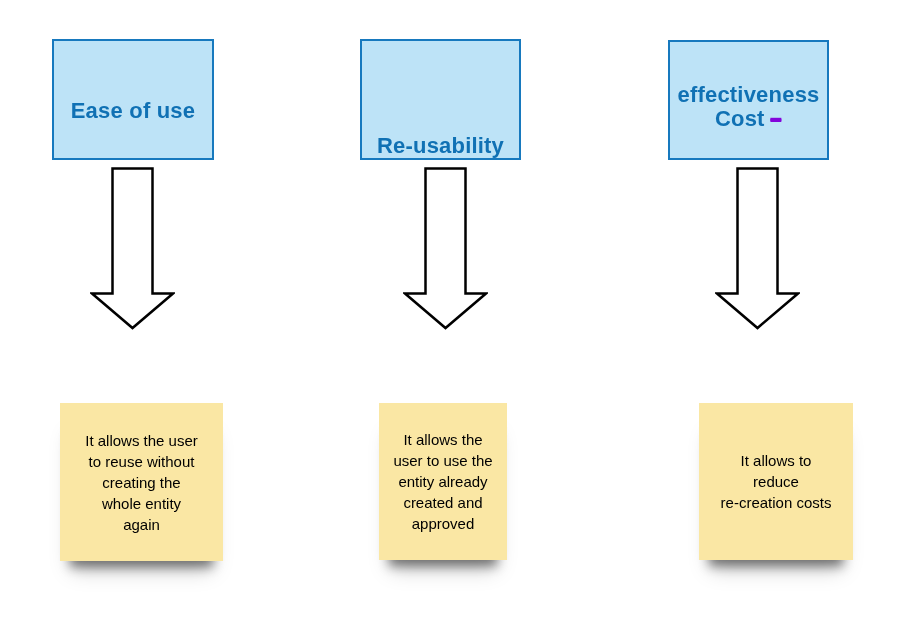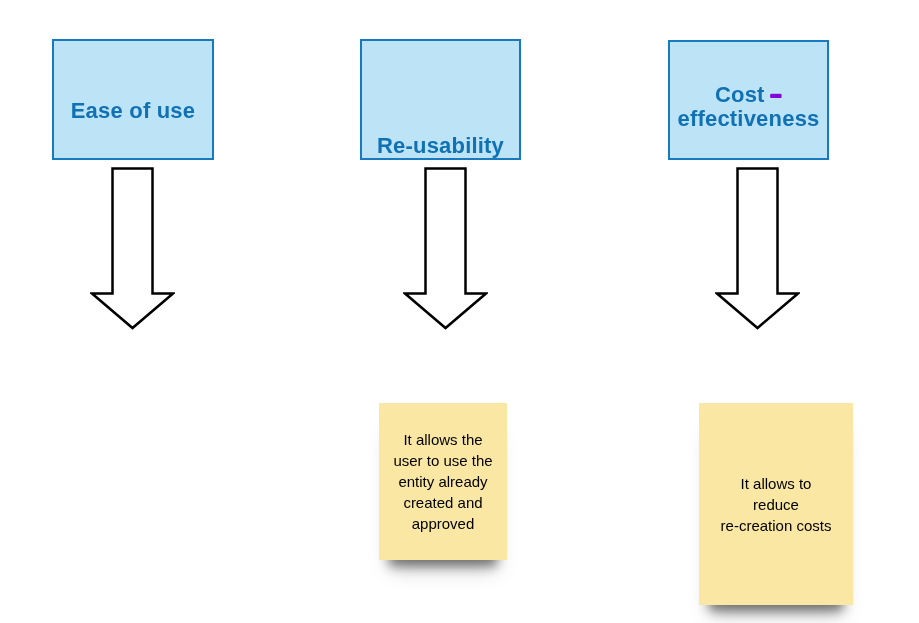--- a/index.html
+++ b/index.html
@@ -70,21 +70,21 @@
     background: var(--note-fill, #fae7a4);
     display: flex;
     align-items: center;
     justify-content: center;
     text-align: center;
     box-shadow: 0 16px 10px -10px rgba(0,0,0,0.45),
                 0 20px 20px -12px rgba(0,0,0,0.25);
   }
   .note1 { left: 60px;  width: 163px; }
   .note2 { left: 379px; width: 128px; height: 157px; }
-  .note3 { left: 699px; width: 154px; height: 202px; }
+  .note3 { left: 699px; width: 154px; height: 157px; }
 
   .note-text {
     color: var(--note-text, #000000);
     font-size: 15px;
     line-height: 21px;
     white-space: pre-line;
   }
 </style>
 </head>
 <body>
@@ -92,43 +92,50 @@
 <div class="canvas">
 
   <div class="box box1">
     <span class="box-title">Ease of use</span>
   </div>
 
   <svg class="arrow arrow1" viewBox="0 0 85 163" xmlns="http://www.w3.org/2000/svg">
     <path d="M22.5 1.5 L62.5 1.5 L62.5 126.5 L83 126.5 L42.5 161 L2 126.5 L22.5 126.5 Z" fill="#ffffff" stroke="#000000" stroke-width="2.5" stroke-linejoin="miter"></path>
   </svg>
 
+  <div class="note note1">
+    <span class="note-text">It allows the user
+to reuse without
+creating the
+whole entity
+again</span>
+  </div>
 
   <div class="box box2">
     <span class="box-title">Re-usability</span>
   </div>
 
   <svg class="arrow arrow2" viewBox="0 0 85 163" xmlns="http://www.w3.org/2000/svg">
     <path d="M22.5 1.5 L62.5 1.5 L62.5 126.5 L83 126.5 L42.5 161 L2 126.5 L22.5 126.5 Z" fill="#ffffff" stroke="#000000" stroke-width="2.5" stroke-linejoin="miter"></path>
   </svg>
 
   <div class="note note2">
     <span class="note-text">It allows the
 user to use the
 entity already
 created and
 approved</span>
   </div>
 
   <div class="box box3">
     <span class="box-title">
+      <span class="title-line">effectiveness</span>
       <span class="title-line">
         <span>Cost</span><span class="dash">–</span>
       </span>
-      <span class="title-line">effectiveness</span>
     </span>
   </div>
 
   <svg class="arrow arrow3" viewBox="0 0 85 163" xmlns="http://www.w3.org/2000/svg">
     <path d="M22.5 1.5 L62.5 1.5 L62.5 126.5 L83 126.5 L42.5 161 L2 126.5 L22.5 126.5 Z" fill="#ffffff" stroke="#000000" stroke-width="2.5" stroke-linejoin="miter"></path>
   </svg>
 
   <div class="note note3">
     <span class="note-text">It allows to
 reduce

